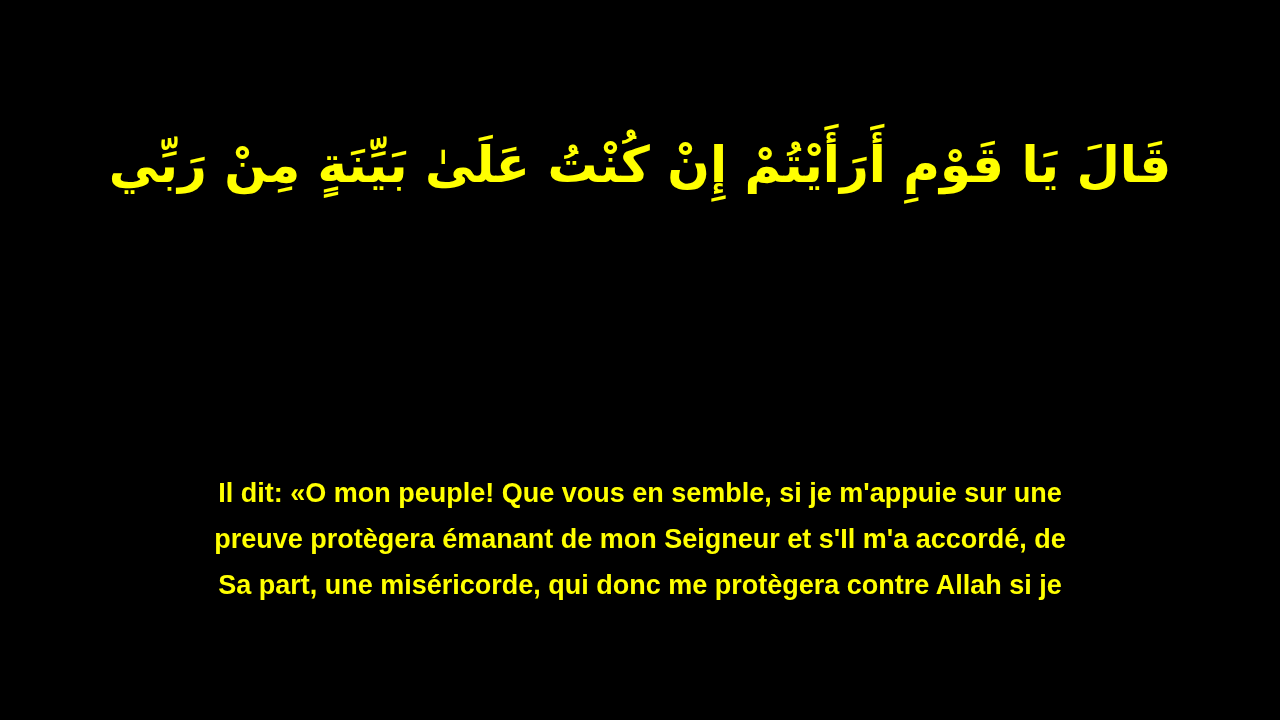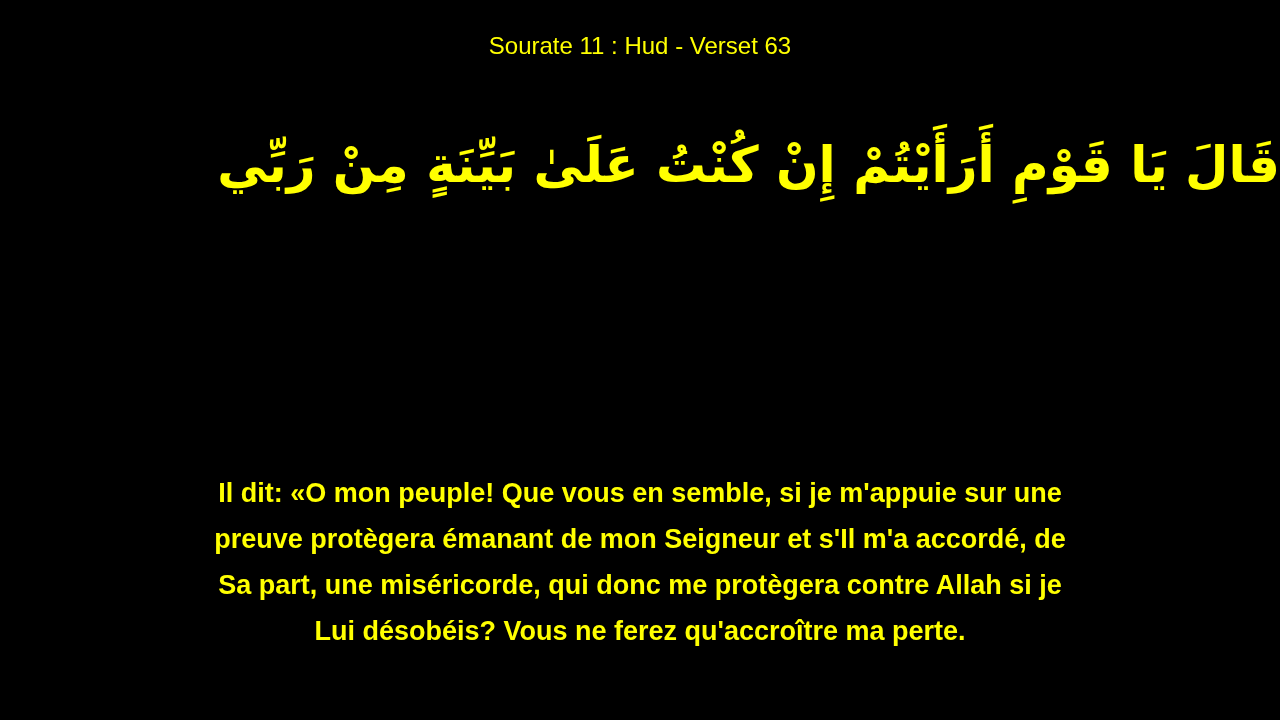--- a/index.html
+++ b/index.html
@@ -24,21 +24,21 @@
     font-size: 24px;
     line-height: 30px;
     font-weight: 400;
     color: var(--color-title, #ffff00);
   }
   .arabic {
     position: absolute;
     top: 120px;
     left: 0;
     width: 100%;
-    text-align: right;
+    text-align: center;
     direction: rtl;
     color: var(--color-arabic, #ffff00);
     font-family: "DejaVu Sans", sans-serif;
     font-size: 50px;
     font-weight: 700;
     line-height: 90px;
   }
   .french {
     position: absolute;
     top: 470px;
@@ -60,27 +60,25 @@
     font-size: 16px;
     line-height: 22px;
     font-weight: 400;
   }
 </style>
 </head>
 <body>
 
 <div class="stage">
 
-  <div class="title">Sourate 11 : Hud - Verset 63</div>
 
   <div class="arabic" dir="rtl" lang="ar">
     <div>قَالَ يَا قَوْمِ أَرَأَيْتُمْ إِنْ كُنْتُ عَلَىٰ بَيِّنَةٍ مِنْ رَبِّي</div>
   </div>
 
   <div class="french" lang="fr">
     <div>Il dit: «O mon peuple! Que vous en semble, si je m'appuie sur une</div>
     <div>preuve protègera émanant de mon Seigneur et s'Il m'a accordé, de</div>
     <div>Sa part, une miséricorde, qui donc me protègera contre Allah si je</div>
-    <div>Lui désobéis? Vous ne ferez qu'accroître ma perte.</div>
   </div>
 
 
 </div>
 
 </body></html>

